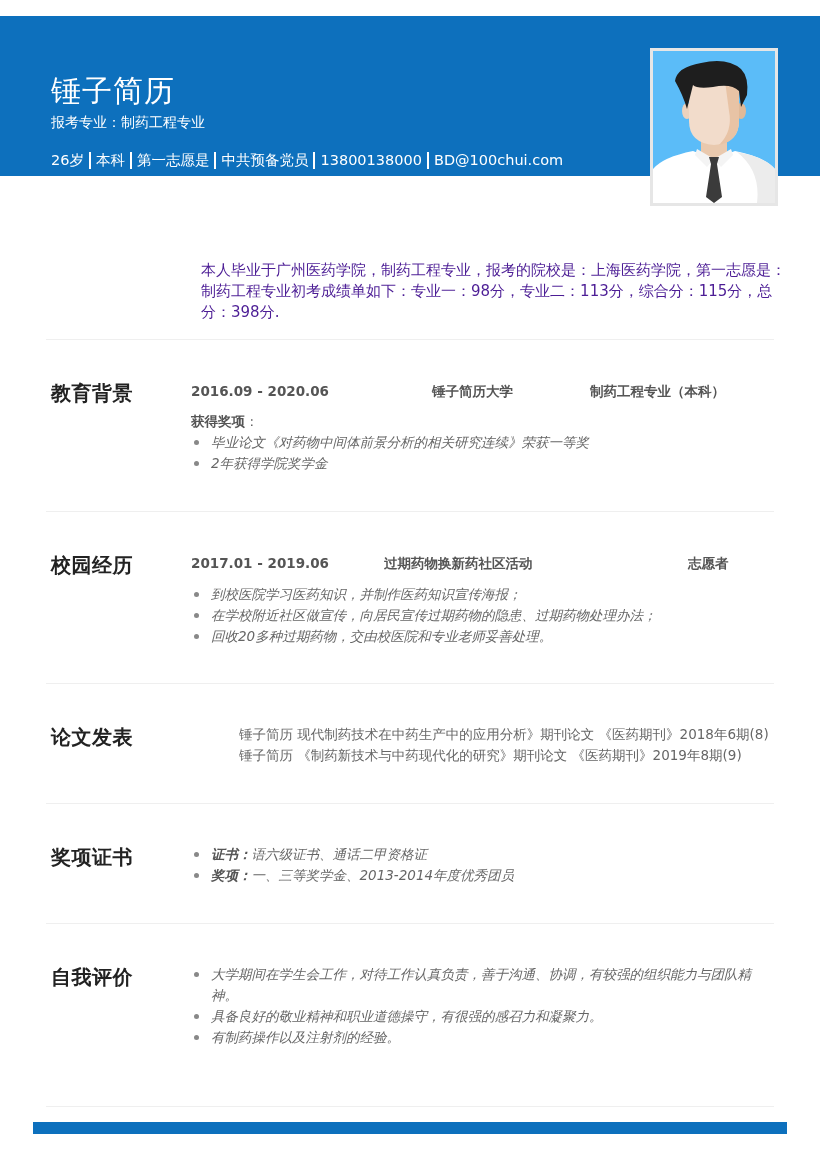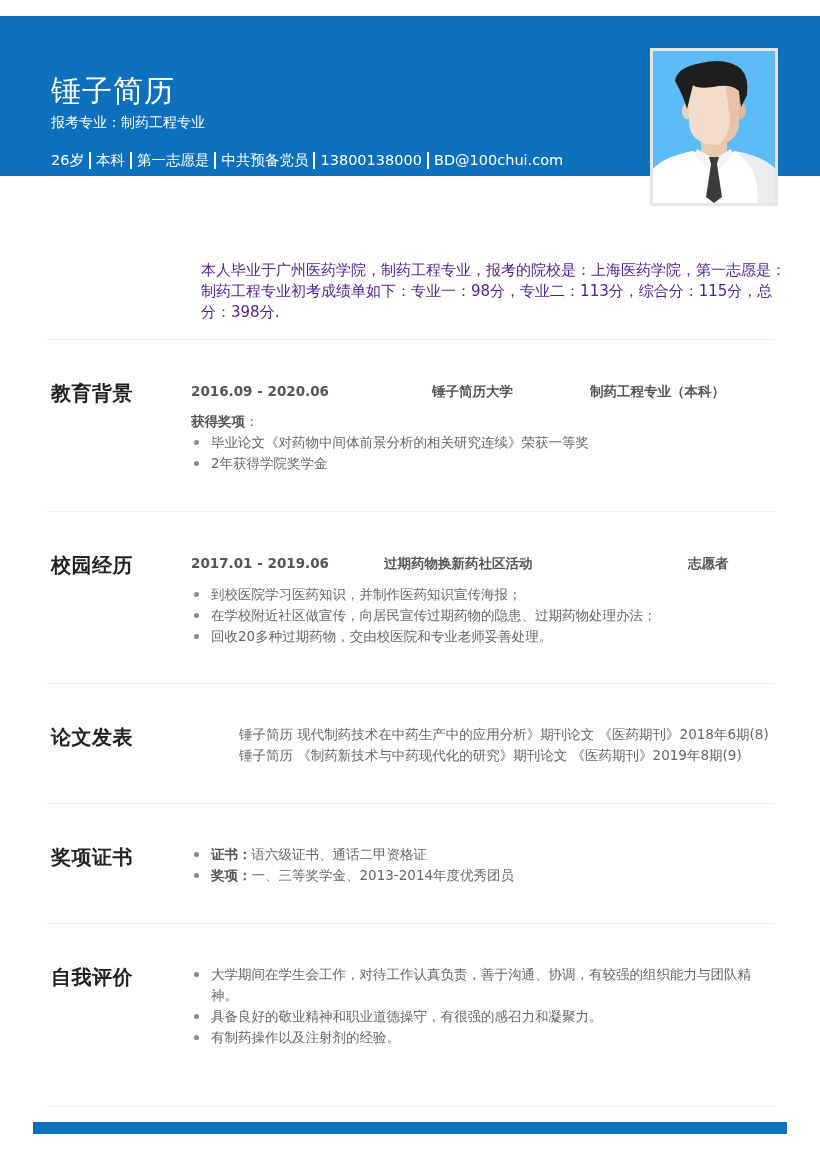--- a/index.html
+++ b/index.html
@@ -19,21 +19,21 @@
   .divider { position: absolute; left: 46px; width: 728px; height: 1px; background: #efefef; }
 
   .sec-title { position: absolute; left: 51px; font-size: 20px; font-weight: bold; color: #222; line-height: 28px; letter-spacing: 0.5px; }
 
   .row-head { position: absolute; left: 191px; font-size: 13.5px; font-weight: bold; color: #555; line-height: 20px; white-space: nowrap; }
   .row-head span { position: absolute; top: 0; white-space: nowrap; }
 
   .label-bold { font-weight: bold; color: #555; }
   .block { position: absolute; left: 191px; width: 590px; font-size: 13.5px; line-height: 21px; color: #666; }
   ul.bullets { list-style: none; }
-  ul.bullets li { position: relative; padding-left: 20px; }
+  ul.bullets li { position: relative; padding-left: 20px; font-style: italic; }
   ul.bullets li::before { content: ""; position: absolute; left: 3px; top: 8px; width: 5px; height: 5px; border-radius: 50%; background: #888; }
 
   .footer-bar { position: absolute; left: 33px; top: 1122px; width: 754px; height: 12px; background: #0d70bd; }
 </style>
 </head>
 <body>
 
 <div class="header">
   <div class="name">锤子简历</div>
   <div class="major">报考专业：制药工程专业</div>

